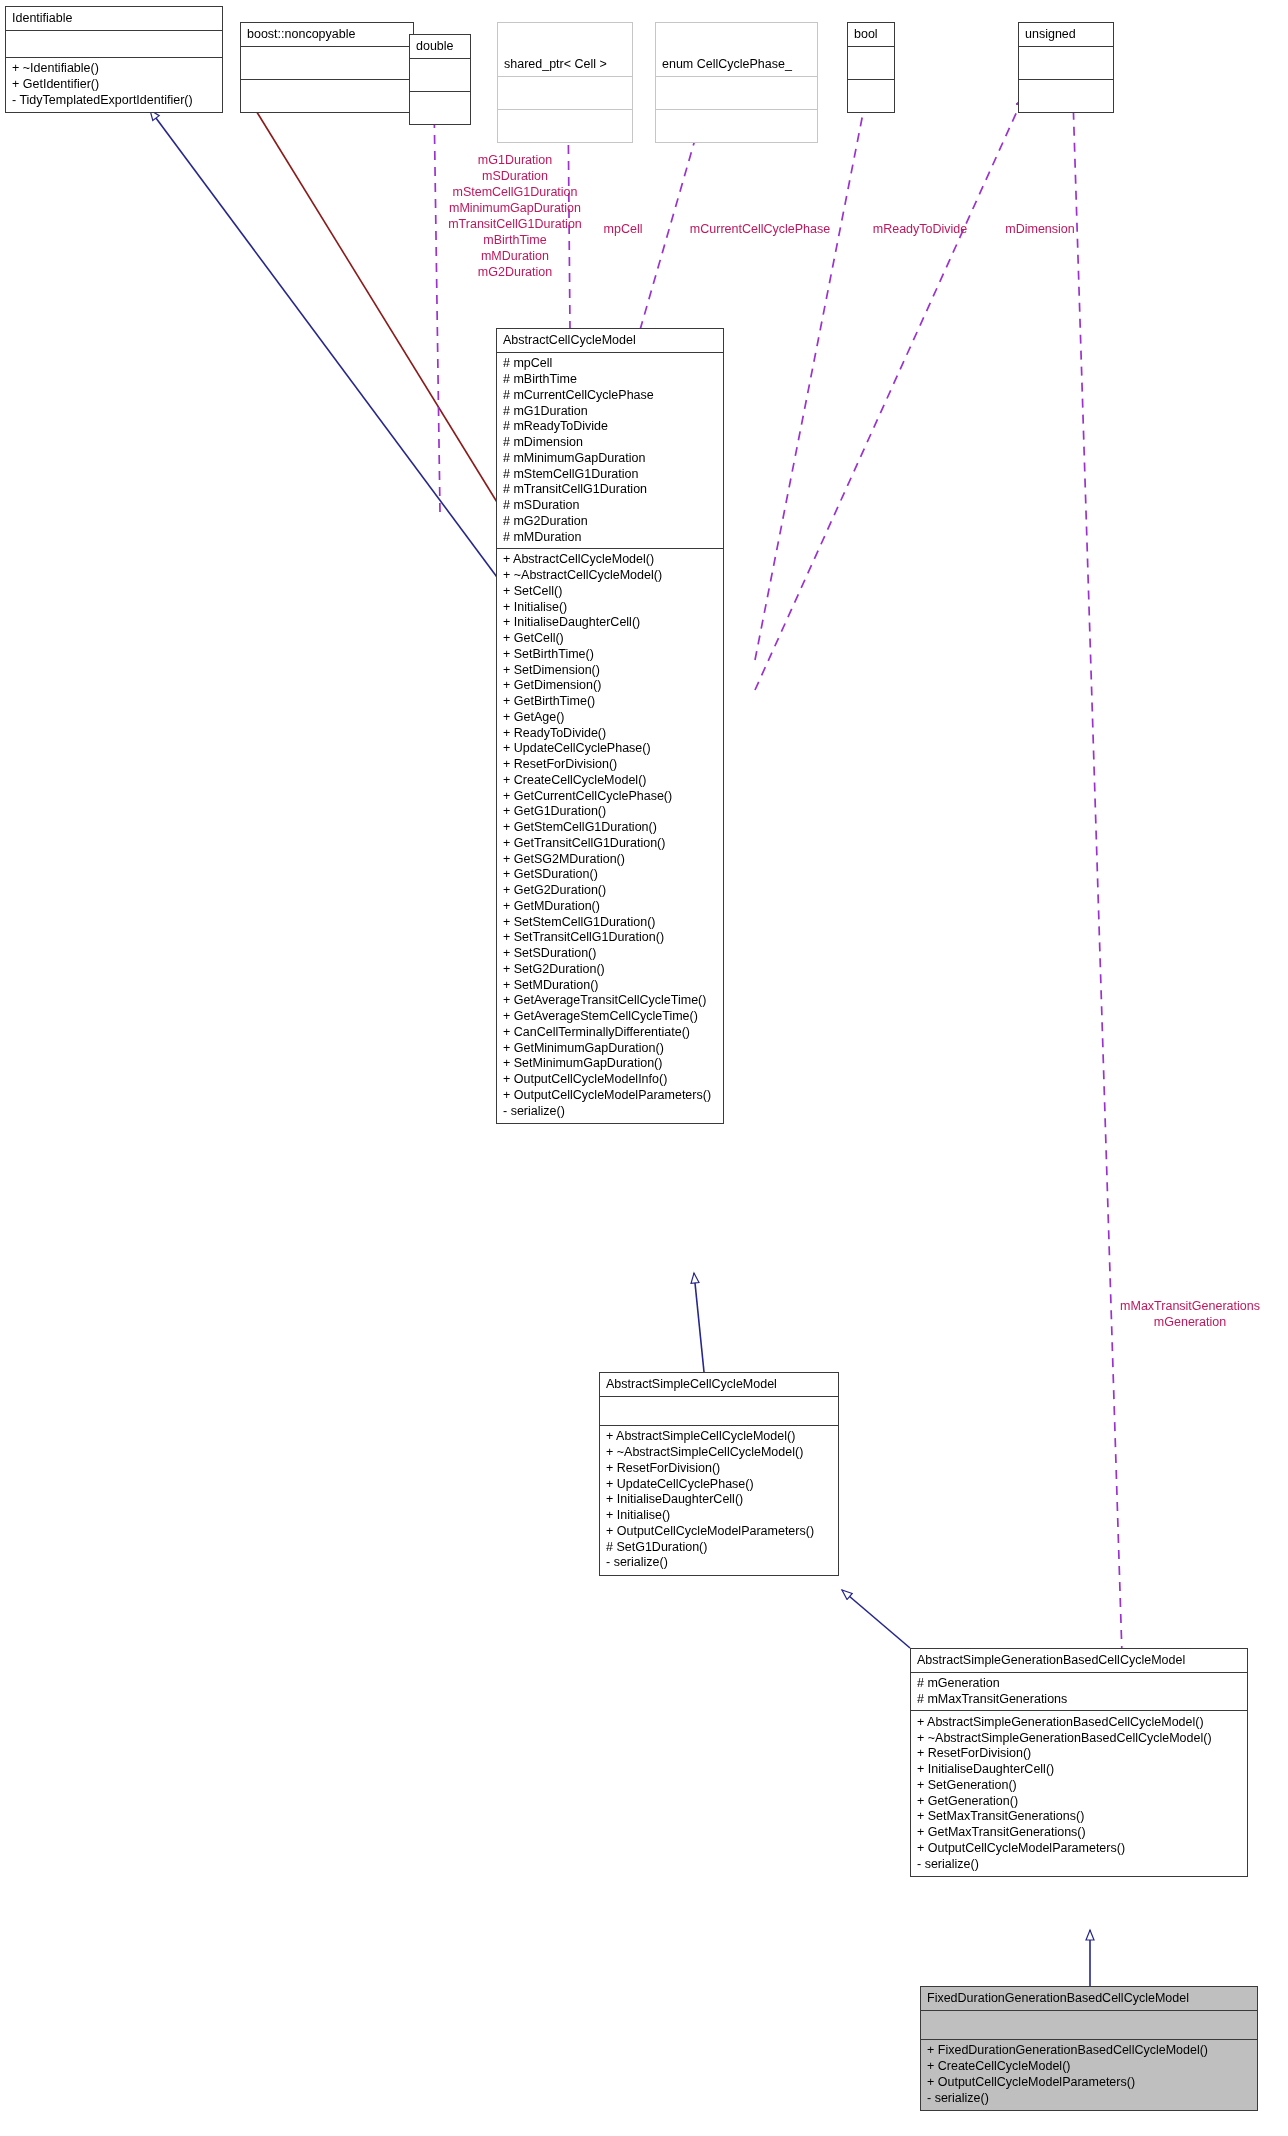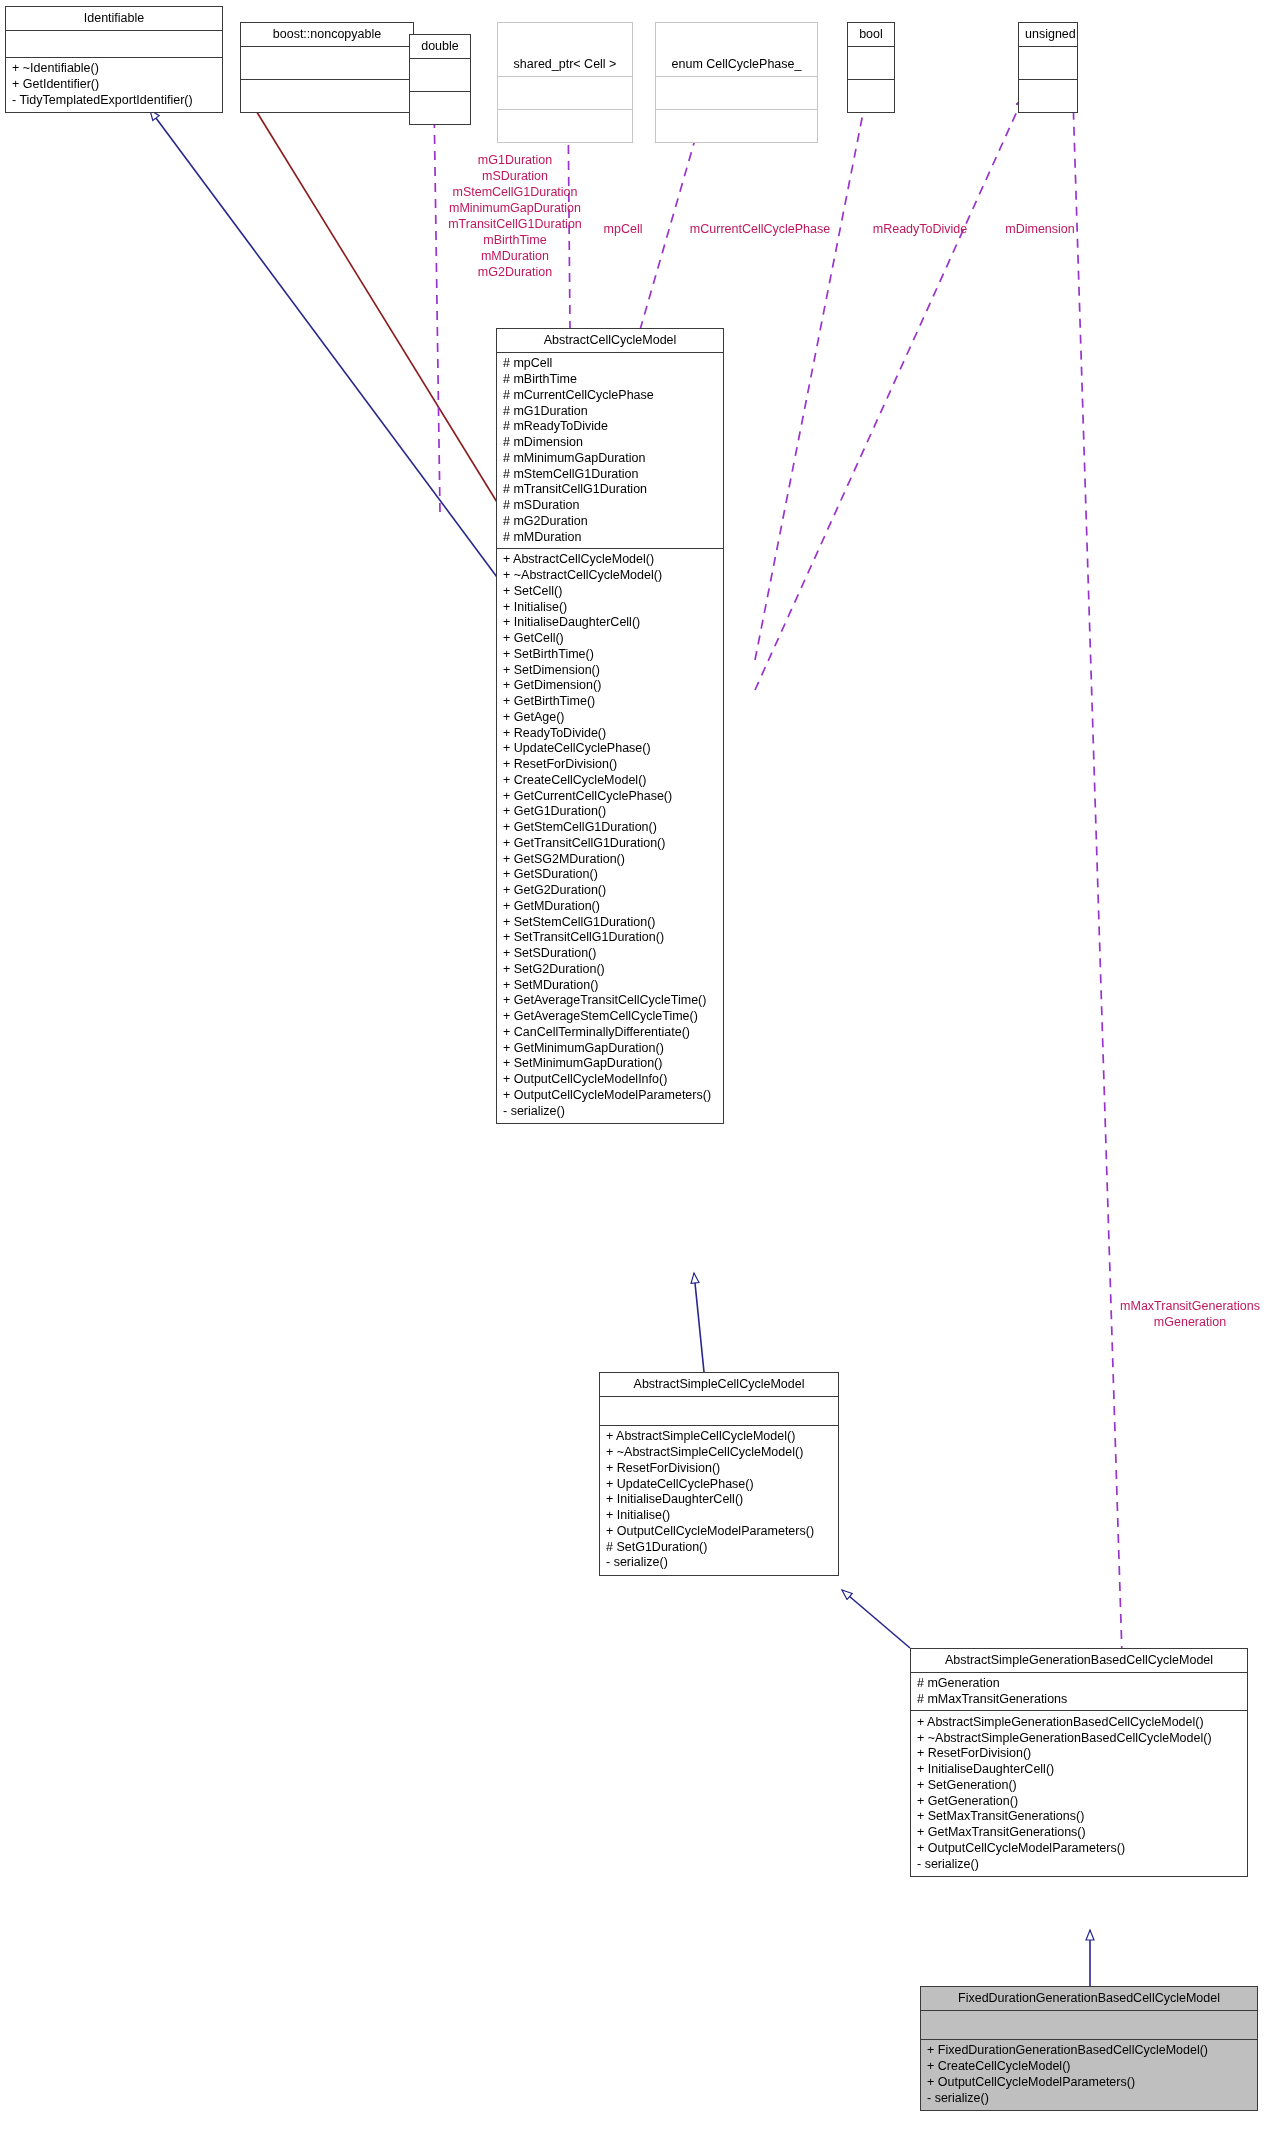--- a/index.html
+++ b/index.html
@@ -37,21 +37,20 @@
     color: #000000;
     line-height: 1.18;
   }
   .node.grey {
     background: #bfbfbf;
   }
   .node.light {
     border-color: #c6c6c6;
   }
   .node .title {
-    text-align: center;
     padding: 4px 6px 4px 6px;
     border-bottom: 1px solid #3a3a3a;
     white-space: nowrap;
     overflow: hidden;
   }
   .node.light .title { border-bottom-color: #c6c6c6; margin-top: 30px; }
   .node .attrs {
     border-bottom: 1px solid #3a3a3a;
     padding: 3px 5px 3px 6px;
     min-height: 11px;
@@ -170,21 +169,21 @@
     <div class="attrs" style="height:22px;"></div>
     <div class="ops" style="height:22px;"></div>
   </div>
 
   <div class="node compact" style="left:847px; top:22px; width:48px;">
     <div class="title">bool</div>
     <div class="attrs" style="height:22px;"></div>
     <div class="ops" style="height:22px;"></div>
   </div>
 
-  <div class="node compact" style="left:1018px; top:22px; width:60px;">
+  <div class="node compact" style="left:1018px; top:22px; width:96px;">
     <div class="title">unsigned</div>
     <div class="attrs" style="height:22px;"></div>
     <div class="ops" style="height:22px;"></div>
   </div>
 
   <div class="node" style="left:496px; top:328px; width:228px;">
     <div class="title">AbstractCellCycleModel</div>
     <div class="attrs">
       <div class="row"># mpCell</div>
       <div class="row"># mBirthTime</div>

